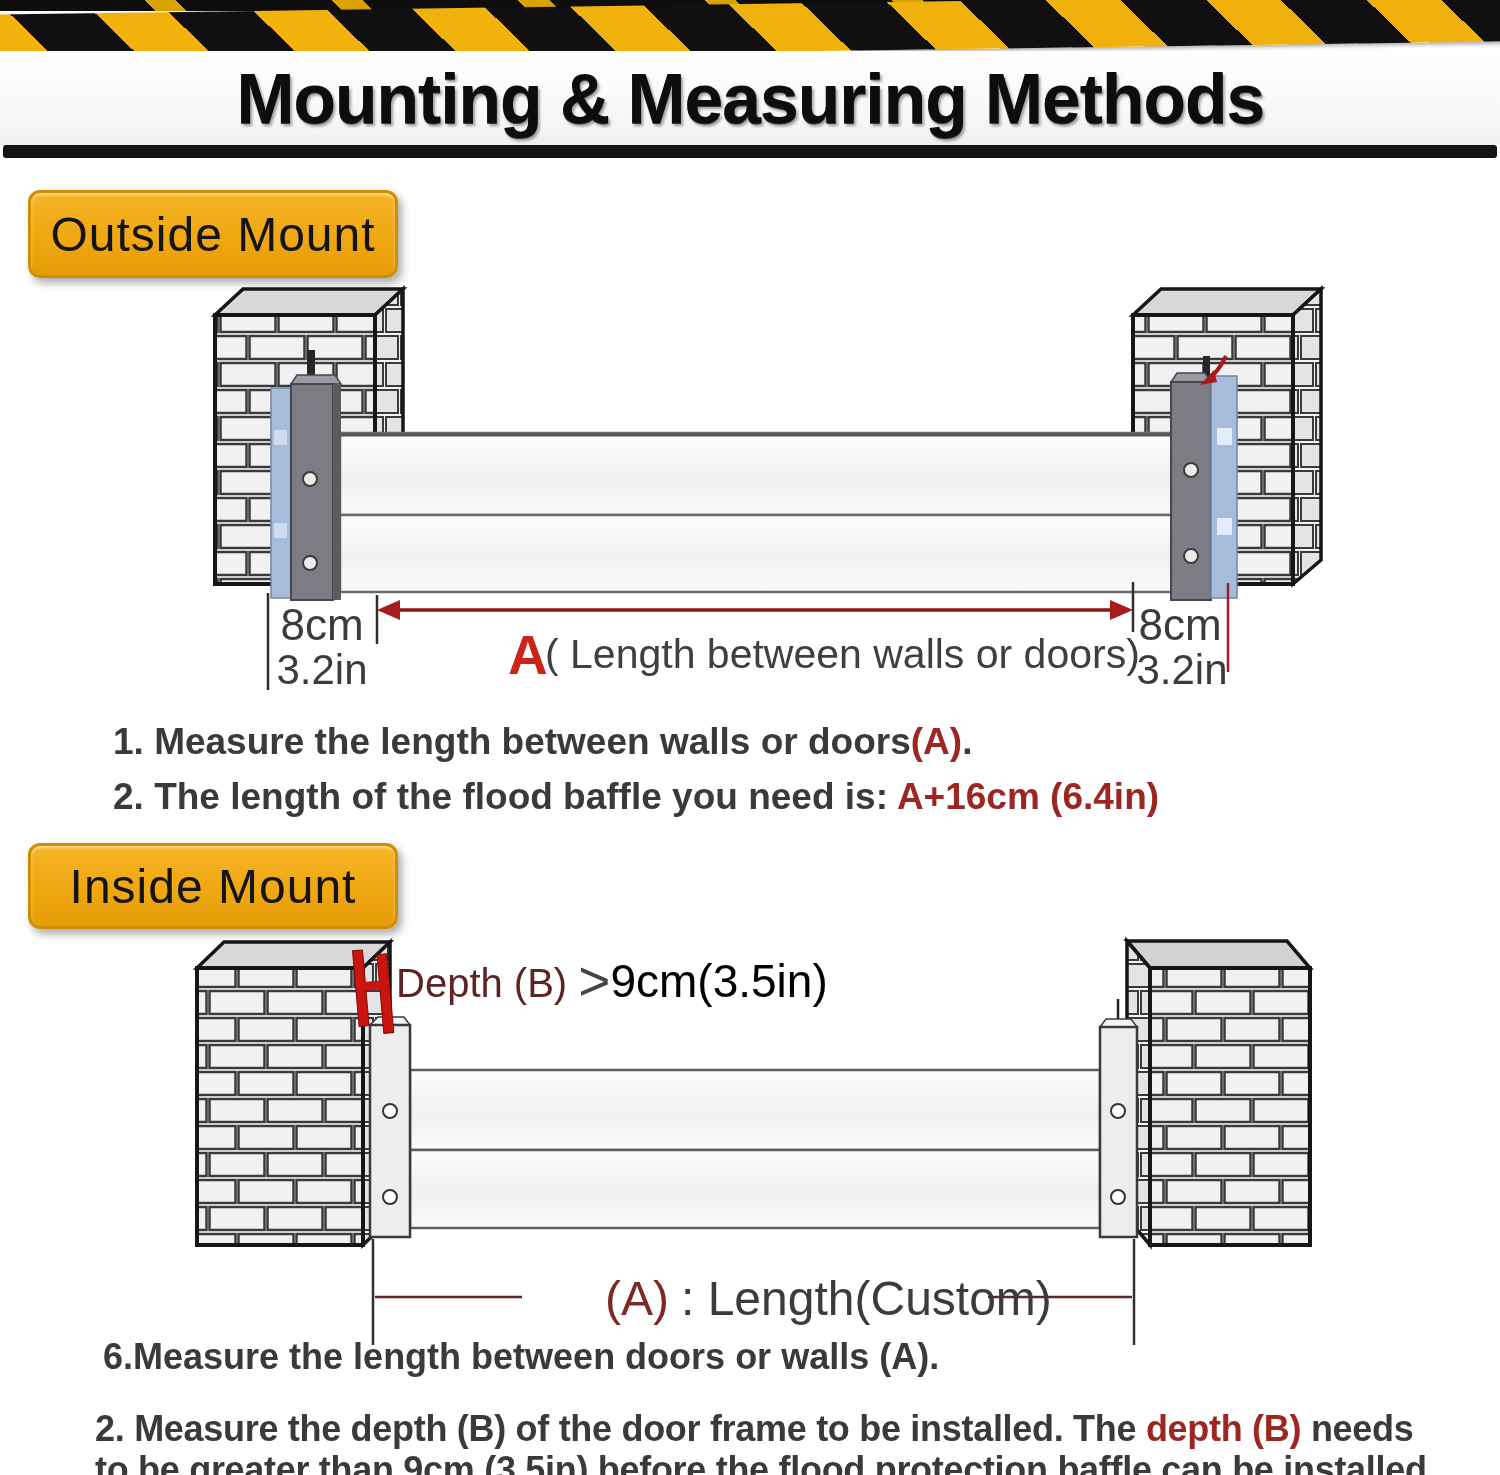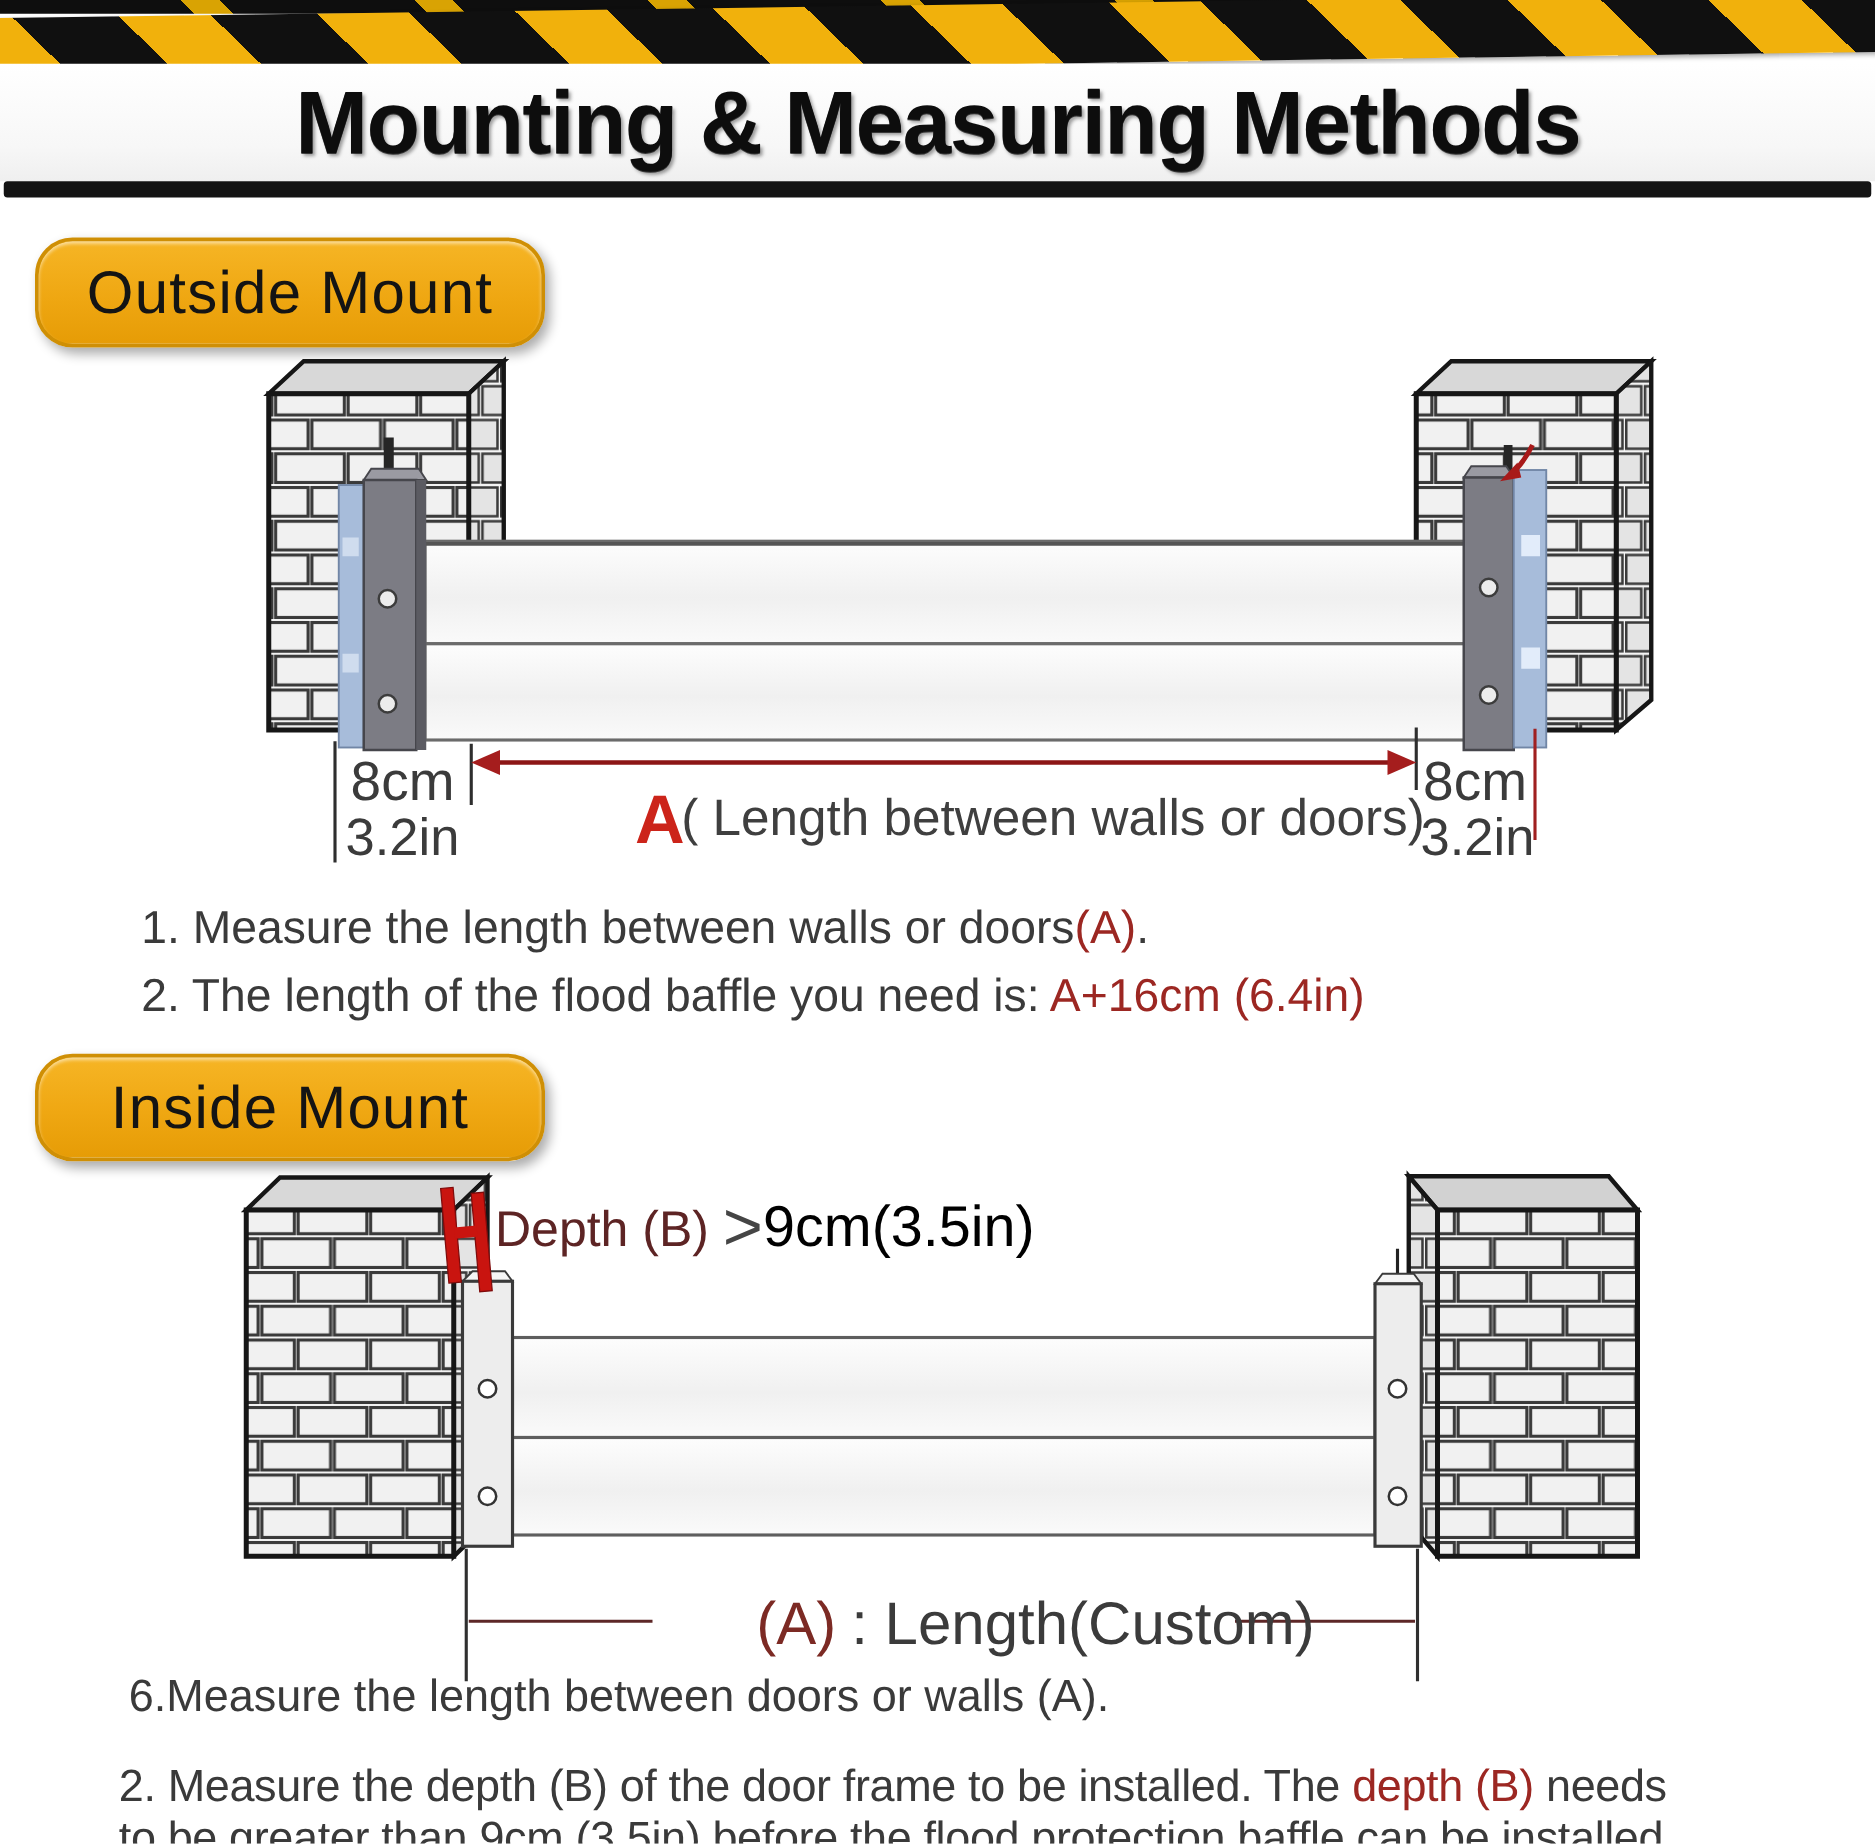--- a/index.html
+++ b/index.html
@@ -13,21 +13,21 @@
     background:repeating-linear-gradient(45deg,#f1b10c 0 52px,#101010 52px 112px);
     transform:rotate(-0.8deg);box-shadow:0 2px 4px rgba(0,0,0,.35);}
   .title-band{position:absolute;left:0;top:51px;width:100%;height:94px;
     background:linear-gradient(180deg,#ffffff 0%,#f7f7f7 70%,#efefef 100%);
     display:flex;align-items:center;justify-content:center;}
   .title-band .t{font-size:71px;font-weight:bold;color:#0d0d0d;letter-spacing:-1px;
     text-shadow:2px 3px 3px rgba(0,0,0,.38), 0 1px 0 #555;transform:scaleX(.98);white-space:nowrap;}
   .header-rule{position:absolute;left:3px;top:145px;width:1494px;height:13px;background:#141414;border-radius:3px;}
 
   
-  .badge{position:absolute;left:28px;width:408px;height:88px;border-radius:30px;
+  .badge{position:absolute;left:28px;width:370px;height:88px;border-radius:12px;
     background:linear-gradient(180deg,#f6b525 0%,#efa712 55%,#e69c06 100%);
     border:3px solid #cf8f05;box-sizing:border-box;
     box-shadow:4px 5px 9px rgba(0,0,0,.33), inset 0 2px 3px rgba(255,255,255,.55);
     display:flex;align-items:center;justify-content:center;
     font-size:48px;color:#141414;letter-spacing:1px;white-space:nowrap;}
   #badge-outside{top:190px;}
   #badge-inside{top:843px;height:86px;}
 
   
   .diagram{position:absolute;}
@@ -38,21 +38,21 @@
   .depth-label .d1{font-size:40px;color:#5d2424;}
   .depth-label .d2{font-size:55px;color:#454545;position:relative;top:3px;}
   .depth-label .d3{font-size:46px;color:#000000;}
 
   .steps{position:absolute;color:#3a3a3a;}
   #steps-outside{left:113px;top:714px;font-size:37px;line-height:55px;}
   #steps-inside{left:95px;top:1336px;font-size:36px;}
   #steps-inside .l1{padding-left:8px;}
   #steps-inside .l23{margin-top:30px;line-height:41px;letter-spacing:-.3px;}
   .red{color:#9c2722;}
-  .nowrap{white-space:nowrap;}
+  .nowrap{white-space:nowrap;font-weight:bold;}
 </style>
 </head>
 <body>
 
 <div id="stage">
 
   <div class="top-bar"></div>
   <div class="caution"></div>
   <div class="title-band">
     <div class="t">Mounting &amp; Measuring Methods</div>

